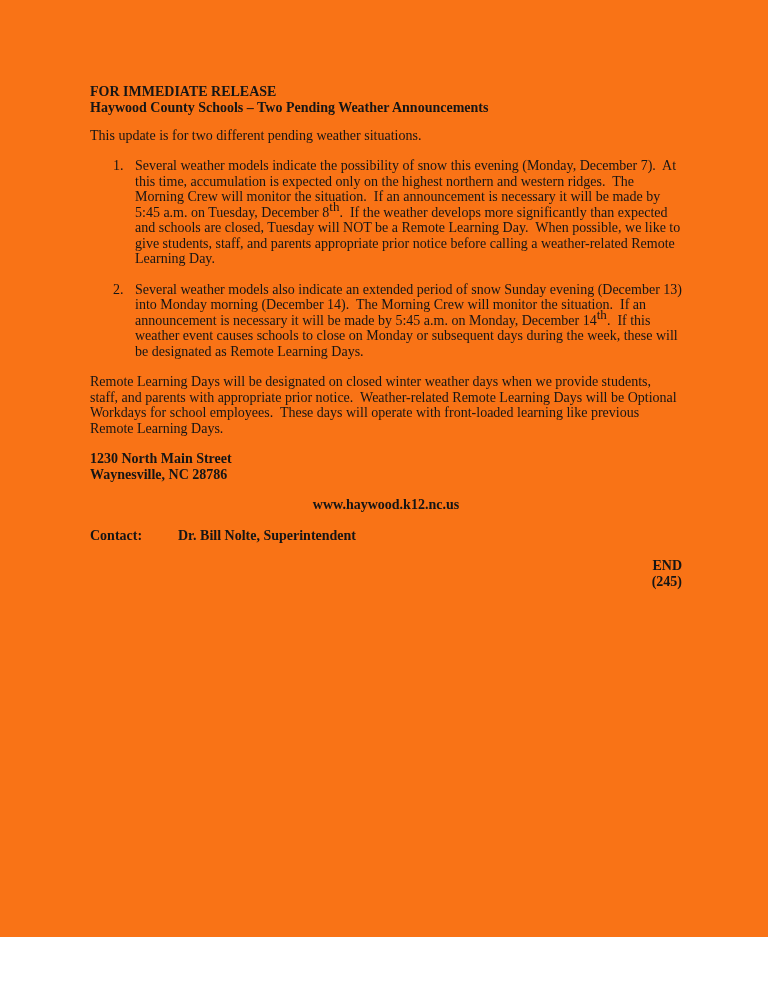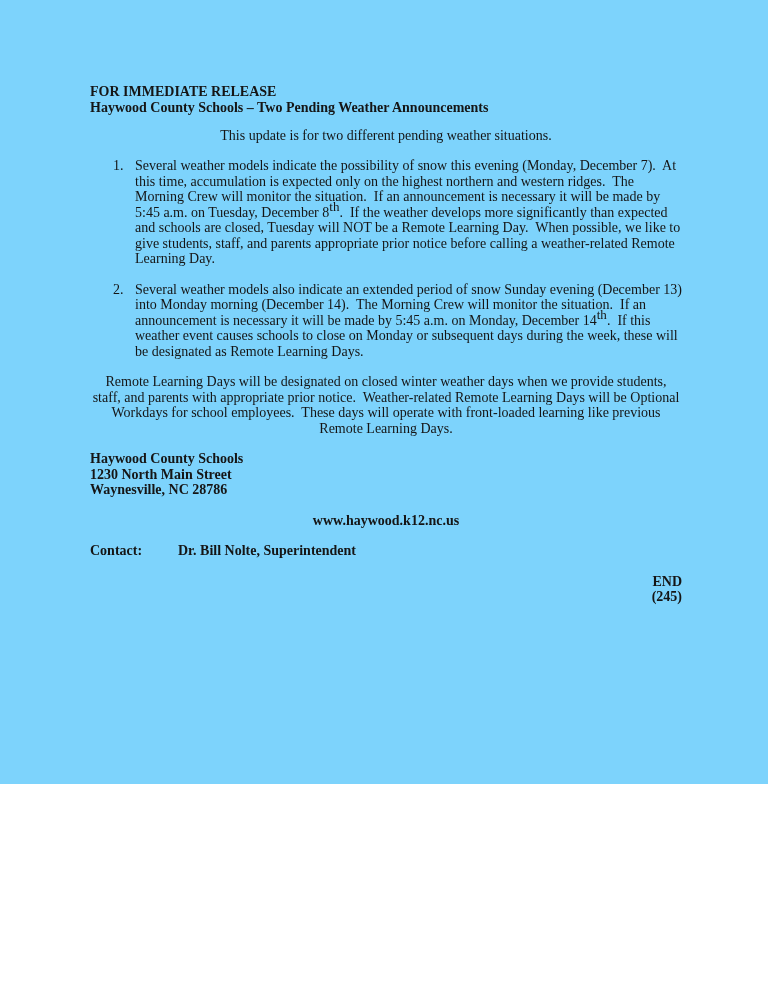--- a/index.html
+++ b/index.html
@@ -3,33 +3,32 @@
 <meta charset="utf-8">
 <style>
   html, body {
     margin: 0;
     padding: 0;
     background: #ffffff;
   }
   .page {
     position: relative;
     width: 768px;
-    height: 784px;
-    background: #7dd3fc;
+    height: 937px;
+    background: #f97316;
     box-sizing: border-box;
     padding: 84px 86px 0 90px;
     font-family: "Liberation Serif", "DejaVu Serif", serif;
     font-size: 14px;
     line-height: 15.5px;
     color: #151515;
   }
   .block {
     white-space: pre-wrap;
     margin: 0 0 15px 0;
-    text-align: center;
   }
   .hdr {
     font-weight: bold;
     line-height: 16.3px;
     margin: 0 0 11px 0;
   }
   .hdr div { white-space: pre-wrap; }
   .doc-list {
     margin: 0 0 0 0;
     padding: 0;
@@ -101,21 +100,20 @@
       <span class="num">2.</span>
       <div class="item-text"><span>Several weather models also indicate an extended period of snow Sunday evening (December 13) into Monday morning (December 14).  The Morning Crew will monitor the situation.  If an announcement is necessary it will be made by 5:45 a.m. on Monday, December 14</span><sup>th</sup><span>.  If this weather event causes schools to close on Monday or subsequent days during the week, these will be designated as Remote Learning Days.</span></div>
     </div>
 
   </div>
 
   <p class="block">Remote Learning Days will be designated on closed winter weather days when we provide students, staff, and parents with appropriate prior notice.  Weather-related Remote Learning Days will be Optional Workdays for school employees.  These days will operate with front-loaded learning like previous Remote Learning Days.</p>
 
 
   <div class="org-block">
-    <div>Haywood County Schools</div>
     <div>1230 North Main Street</div>
     <div>Waynesville, NC 28786</div>
   </div>
 
   <div class="website-line">www.haywood.k12.nc.us</div>
 
   <div class="contact-line">
     <span class="contact-label">Contact:</span>
     <span>Dr. Bill Nolte, Superintendent</span>
   </div>

